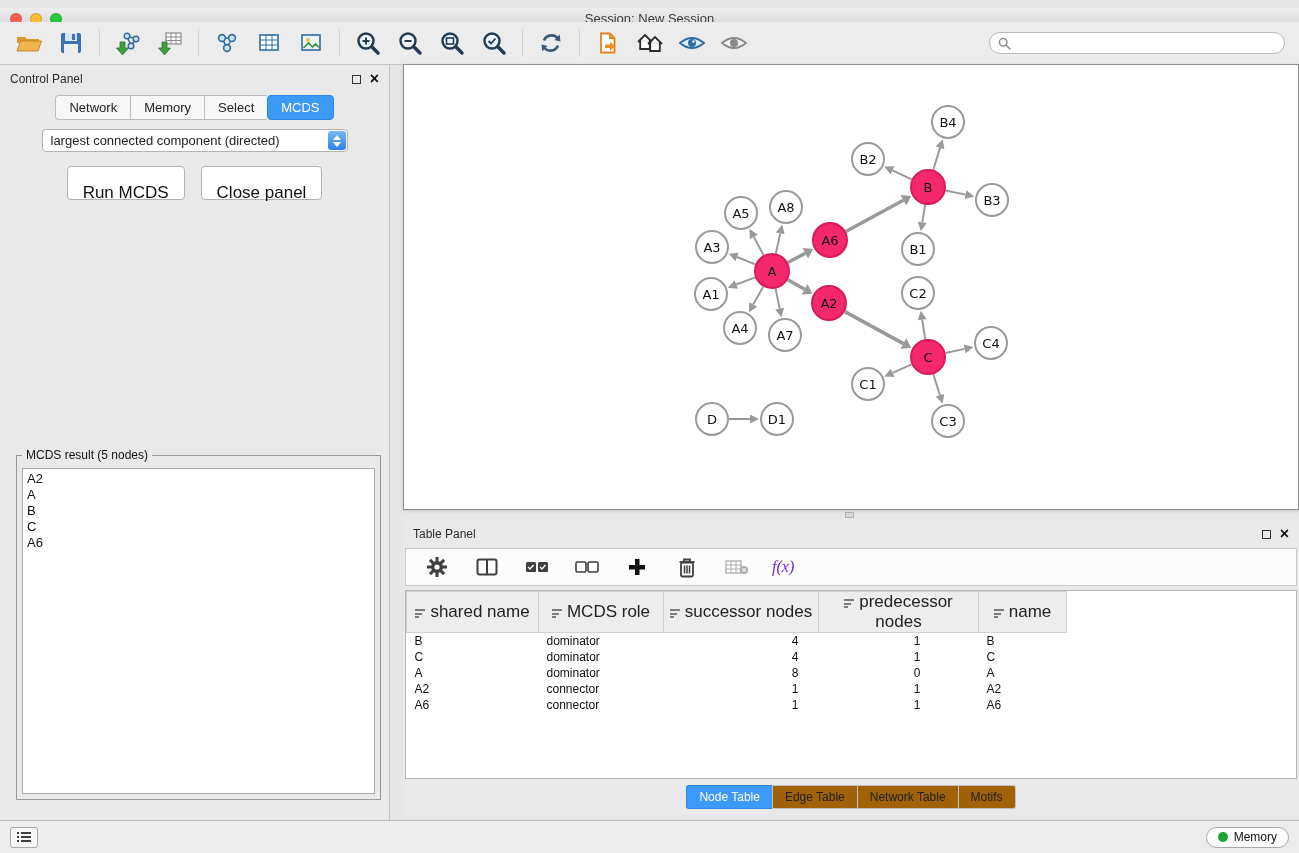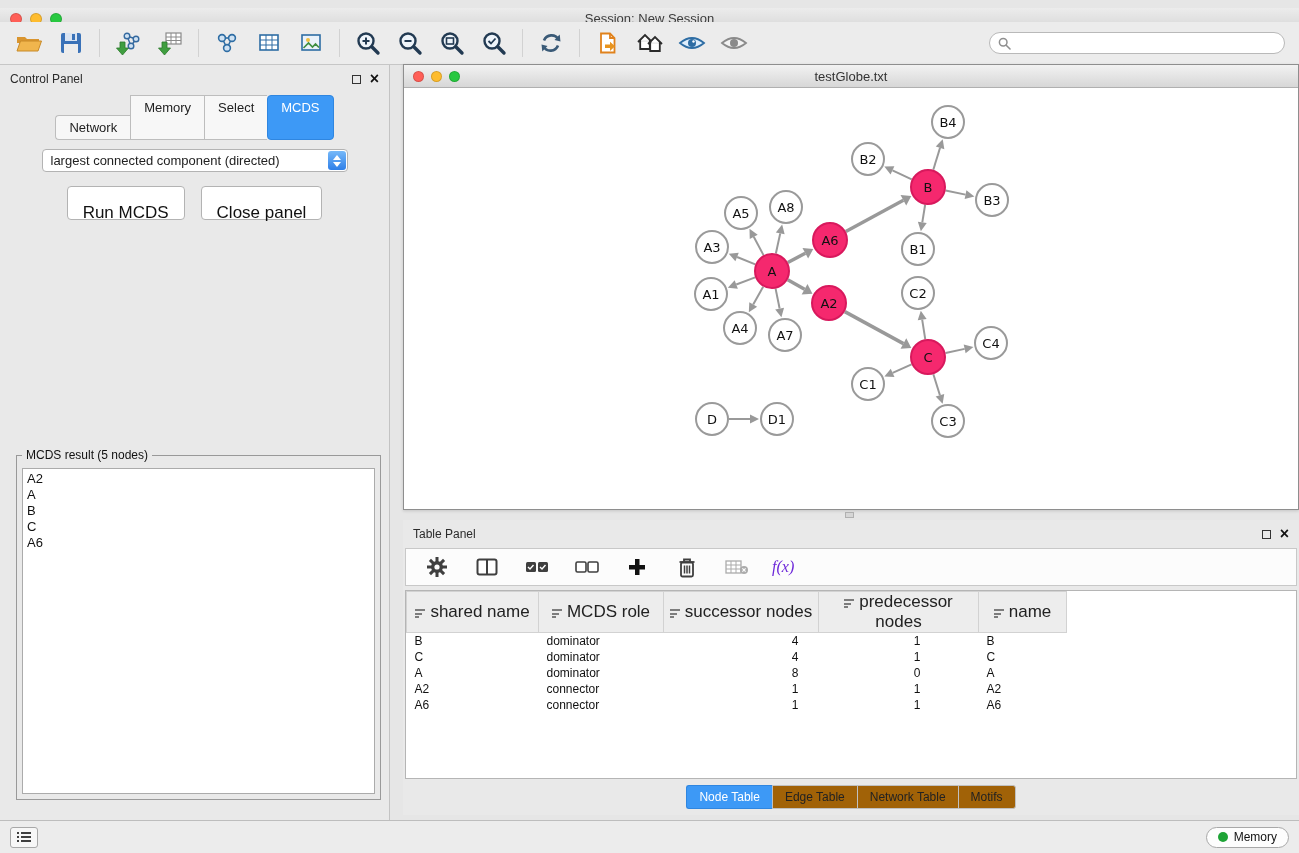--- a/index.html
+++ b/index.html
@@ -27,21 +27,21 @@
   
   .control-panel { position:absolute; top:65px; left:0; width:390px; bottom:33px;
     background:#e9e9e9; border-right:1px solid #c3c3c3; }
   .panel-header { height:28px; display:flex; align-items:center; padding:0 10px; font-size:12px; color:#2b2b2b; }
   .panel-controls { margin-left:auto; display:flex; gap:9px; align-items:center; }
   .float-box { width:9px; height:9px; border:1.5px solid #333; display:inline-block; }
   .close-x { font-size:16px; font-weight:bold; color:#111; line-height:10px; }
   .cp-tabs { display:flex; justify-content:center; margin-top:2px; }
   .cp-tab { font-size:13px; padding:4px 13px; background:#f7f7f7; border:1px solid #bdbdbd;
     border-right:none; color:#222; }
-  .cp-tab:first-child { border-radius:4px 0 0 4px;margin-top:20px; }
+  .cp-tab:first-child { border-radius:4px 0 0 4px; }
   .cp-tab:last-child { border-right:1px solid #bdbdbd; border-radius:0 4px 4px 0; }
   .cp-tab.active { background:#3d99f6; color:#fff; border-color:#2f86e0; border-radius:4px; }
   .opt-label { text-align:center; font-size:13px; margin-top:24px; color:#111; }
   .dropdown { width:306px; height:23px; margin:9px auto 0; background:#fff; border:1px solid #b3b3b3;
     border-radius:4px; display:flex; align-items:center; font-size:13px; padding-left:8px; position:relative; }
   .dropdown .stepper { position:absolute; right:1px; top:1px; bottom:1px; width:18px;
     background:linear-gradient(#76b9f9,#2f7fe8); border-radius:3px;
     display:flex; flex-direction:column; align-items:center; justify-content:center; gap:2px; }
   .btn-row { display:flex; justify-content:center; gap:16px; margin-top:14px; }
   .btn { height:32px; padding:16px 15px; background:#fff; border:1px solid #b3b3b3; border-radius:4px;
@@ -300,28 +300,20 @@
         <div class="result-item">A2</div>
         <div class="result-item">A</div>
         <div class="result-item">B</div>
         <div class="result-item">C</div>
         <div class="result-item">A6</div>
       </div>
   </div>
 </div>
 
 <div class="network-window">
-  <div class="nw-titlebar">
-    <div class="nw-traffic">
-      <span class="light red"></span>
-      <span class="light yellow"></span>
-      <span class="light green"></span>
-    </div>
-    <span>testGlobe.txt</span>
-  </div>
   <div class="nw-canvas">
     <svg class="graph-svg" width="894" height="421" viewBox="0 0 894 421">
         <line x1="359.5152091186301" y1="166.12522996388856" x2="349.7271863220549" y2="147.8121550541672" stroke="#999999" stroke-width="2"></line>
         <polygon points="345.4847908813699,139.87477003611144 353.6958788310827,145.6909573338247 345.75849381302703,149.93335277450967" fill="#999999"></polygon>
         <line x1="371.84654381849776" y1="164.41579968686727" x2="376.2301842722533" y2="144.37630046969906" stroke="#999999" stroke-width="2"></line>
         <polygon points="378.15345618150224,135.58420031313273 380.6262343505365,145.33793642432352 371.83413419397016,143.4146645150746" fill="#999999"></polygon>
         <line x1="351.2874195640653" y1="175.31496782562613" x2="333.068870653902" y2="168.0275482615608" stroke="#999999" stroke-width="2"></line>
         <polygon points="324.7125804359347,164.68503217437387 334.7401286974955,163.84940315257714 331.39761261030856,172.20569337054448" fill="#999999"></polygon>
         <line x1="351.15744884491176" y1="188.35047010765624" x2="332.26382673263237" y2="195.47429483851565" stroke="#999999" stroke-width="2"></line>
         <polygon points="323.84255115508824,198.64952989234376 330.6762092057183,191.26365704974359 333.85144425954644,199.6849326272877" fill="#999999"></polygon>

